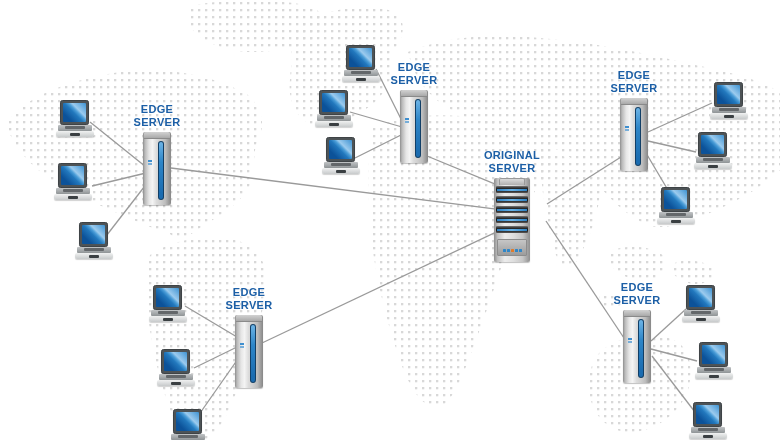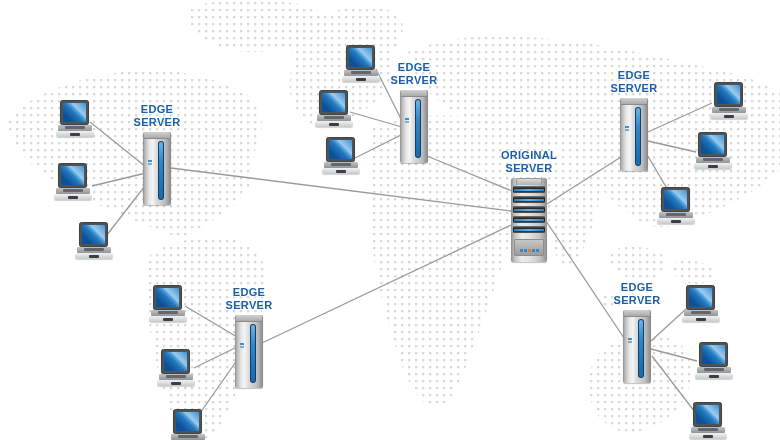--- a/index.html
+++ b/index.html
@@ -193,21 +193,21 @@
     <div class="node-label">
       <span>EDGE</span>
       <span>SERVER</span>
     </div>
     <div class="tower">
       <div class="tower-cap"></div>
       <div class="tower-stripe"></div>
       <div class="tower-logo"></div>
     </div>
   </div>
-      <div class="node server-node" style="left: 511px; top: 178px;">
+      <div class="node server-node" style="left: 494px; top: 178px;">
     <div class="node-label">
       <span>ORIGINAL</span>
       <span>SERVER</span>
     </div>
     <div class="otower">
       <div class="otower-cap"></div>
       <div class="obands">
         <div class="oband"></div>
         <div class="oband"></div>
         <div class="oband"></div>

